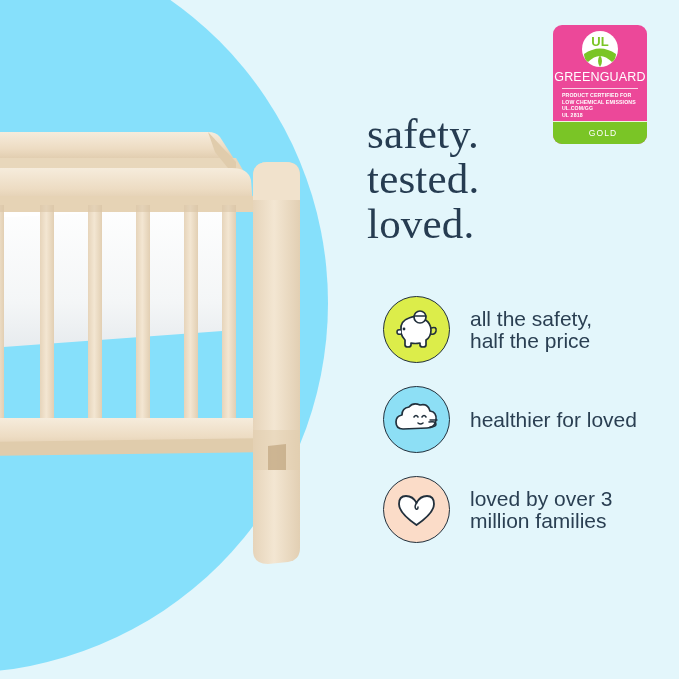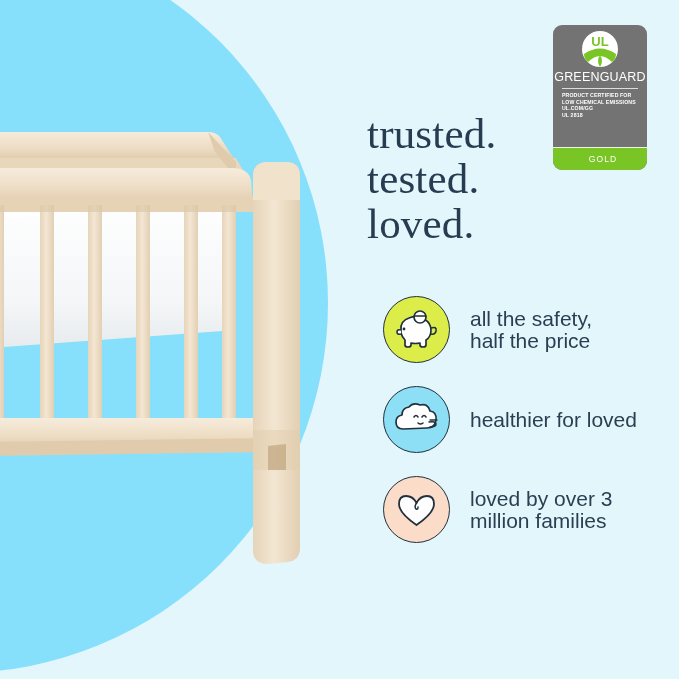--- a/index.html
+++ b/index.html
@@ -42,22 +42,22 @@
     height: 600px;
   }
   .crib svg { display:block; }
 
   
   .badge {
     position: absolute;
     left: 553px;
     top: 25px;
     width: 94px;
-    height: 145px;
-    background: #737373;
+    height: 119px;
+    background: #ec4899;
     border-radius: 9px;
     overflow: hidden;
     box-sizing: border-box;
   }
   .badge-emblem {
     width: 40px;
     height: 40px;
     margin: 4px auto 1px auto;
     position: relative;
   }
@@ -255,21 +255,21 @@
       <div>LOW CHEMICAL EMISSIONS</div>
       <div>UL.COM/GG</div>
       <div>UL 2818</div>
     </div>
     <div class="badge-gold-band">
       <div class="badge-gold-text">GOLD</div>
     </div>
   </div>
 
   <div class="headline">
-    <div>trusted.</div>
+    <div>safety.</div>
     <div>tested.</div>
     <div>loved.</div>
   </div>
 
   <div class="features">
 
     <div class="feature">
       <div class="feature-icon" style="background:#dced4a">
         <svg width="65" height="65" viewBox="0 0 65 65" xmlns="http://www.w3.org/2000/svg">
           <g fill="#ffffff" stroke="#22303c" stroke-width="1.7" stroke-linejoin="round" stroke-linecap="round">

